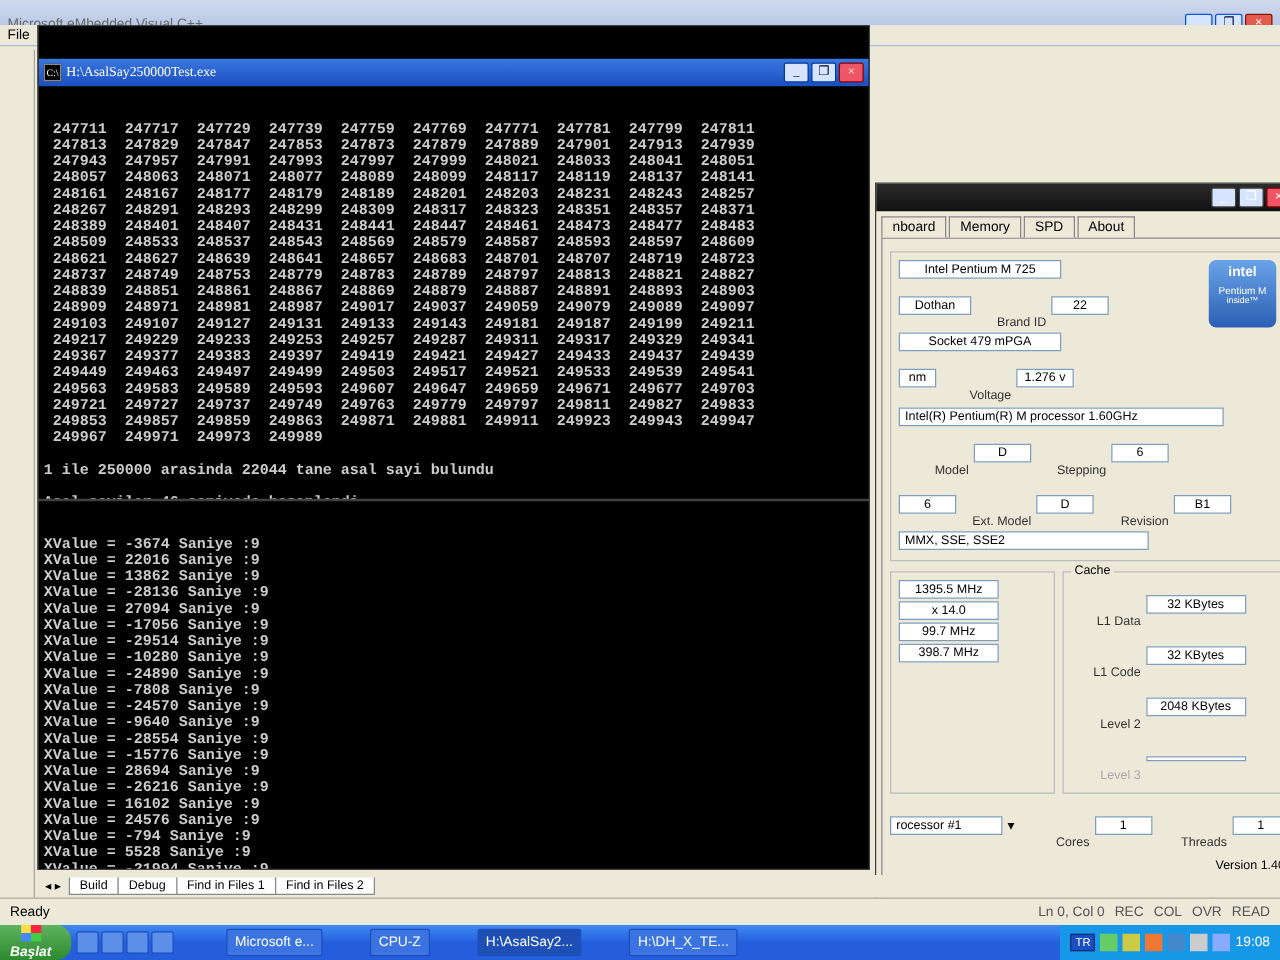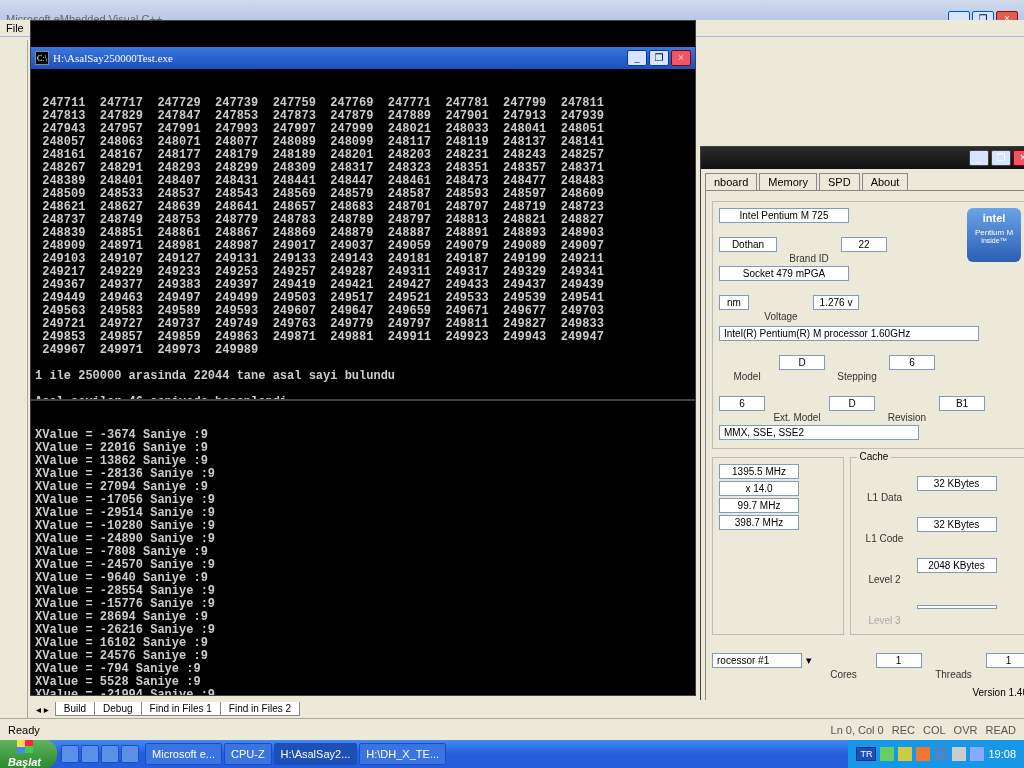--- a/index.html
+++ b/index.html
@@ -55,21 +55,21 @@
 }
 .cpuz .ttl .wctrl {margin-left:auto; display:flex; gap:2px;}
 .cpuz .ttl .b{width:20px;height:16px;background:#d6e4ff;border:1px solid #444;border-radius:2px;font-size:10px;text-align:center;line-height:14px;}
 .cpuz .ttl .bx{background:#e56;border-color:#800;color:#fff;}
 .cpuz .tabs { display:flex; padding: 4px 4px 0 4px;}
 .cpuz .tabs .t { border:1px solid #888; border-bottom:none; background:#ece9d8; padding:2px 8px; margin-right:2px; font-size:11px;}
 .cpuz .body { border:1px solid #888; margin:0 4px 4px 4px; padding:6px; background:#ece9d8;}
 .fieldset { border:1px solid #bbb; margin:4px 0; padding:4px 6px 6px 6px; position:relative;}
 .fieldset .legend { position:absolute; top:-7px; left:6px; background:#ece9d8; padding:0 3px; font-size:10px;}
 .row { display:flex; align-items:center; gap:4px; margin:2px 0;}
-.row .lbl { font-size:10px; color:#333; min-width:56px; text-align:center;margin-top:28px;}
+.row .lbl { font-size:10px; color:#333; min-width:56px; text-align:right;margin-top:28px;}
 .row .val { background:#fff; border:1px solid #7f9db9; padding:1px 4px; font-size:10px; min-width:46px; text-align:center;}
 .intel-logo { width:54px; height:54px; background:linear-gradient(#6aa3e8,#2c5fb3); border-radius:6px; color:#fff; font-size:8px; text-align:center; padding:4px; float:right; margin:2px 0 4px 6px;}
 .okbtn { border:1px solid #888; background:#ece9d8; padding:2px 18px; float:right; margin:4px 2px 2px 0;}
 
 
 .console {
   position: absolute;
   background: #000; color:#c8c8c8;
   font-family: 'Courier New', monospace;
   font-size: 12px; line-height: 13px;
@@ -103,21 +103,21 @@
 }
 .start {
   background: linear-gradient(to bottom,#5fb35f,#2d8a2d);
   padding: 0 16px 0 8px; display:flex; align-items:center; gap:3px;
   font-style: italic; font-weight: bold; border-radius: 0 12px 12px 0; flex-direction: column;
 }
 .start .flag{width:16px;height:16px;background:conic-gradient(#f24 0 25%, #4c4 0 50%, #48f 0 75%, #fd4 0);}
 .taskbar .ql { display:flex; align-items:center; gap:2px; padding:0 4px;}
 .taskbar .ql .q{width:18px;height:18px;background:#5b8fe8;border:1px solid #1b4fbf;border-radius:2px;}
 .taskbar .tasks{display:flex; align-items:center; gap:2px; padding:0 2px; flex:1;}
-.taskbar .task{height:22px; padding:0 6px; background:#3b74e0; border:1px solid #1b4fbf; border-radius:2px; display:flex; align-items:center; gap:4px; max-width:130px; overflow:hidden; white-space:nowrap;}
+.taskbar .task{height:22px; padding:0 6px; background:#3b74e0; border:1px solid #1b4fbf; border-radius:2px; display:flex; align-items:center; gap:4px; max-width:130px; overflow:hidden; white-space:nowrap;margin-left:36px;}
 .taskbar .task.act{background:#1d4fb5;}
 .taskbar .tray{background:#1797e8; padding:0 8px; display:flex; align-items:center; gap:4px;}
 .taskbar .tray .ti{width:14px;height:14px;}
 .taskbar .lang{background:#1b4fbf;border:1px solid #0a2f7a;padding:1px 3px;font-size:9px;}
 </style>
 </head>
 <body>
 
 <div class="vc-title">
   <span>Microsoft eMbedded Visual C++</span>

